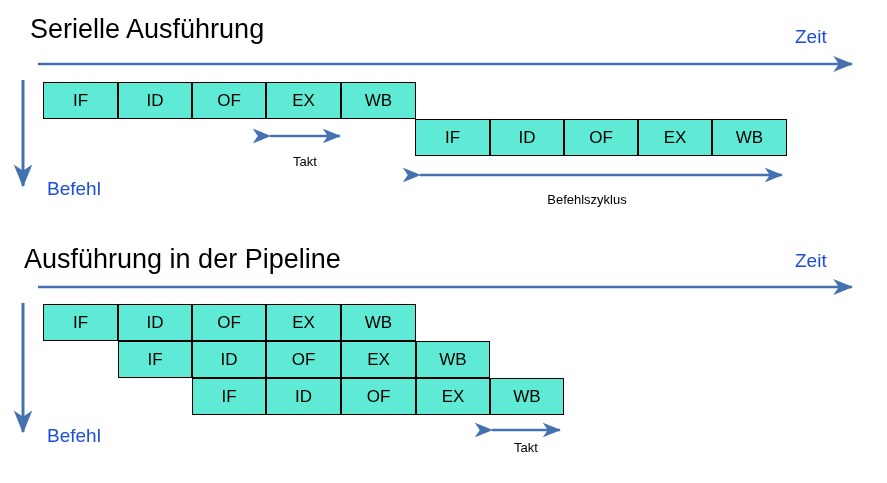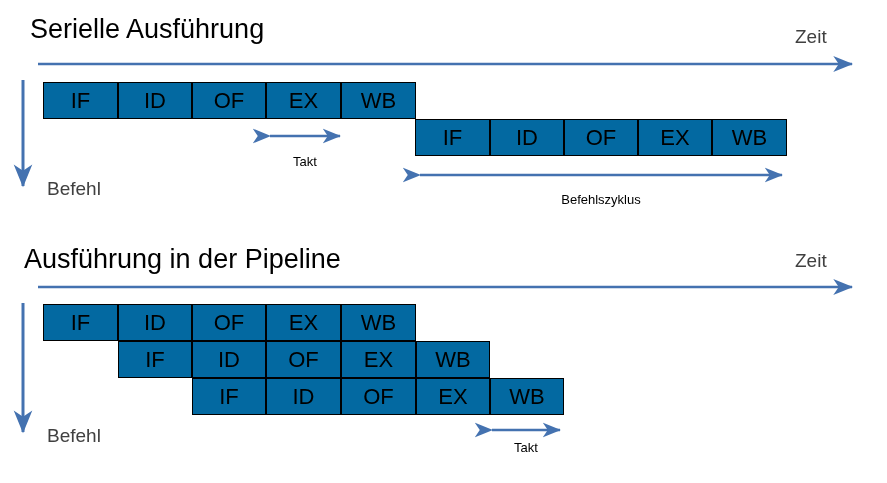--- a/index.html
+++ b/index.html
@@ -22,33 +22,33 @@
     position: absolute;
     font-size: 27px;
     font-weight: normal;
     color: #000000;
     white-space: nowrap;
     letter-spacing: 0px;
   }
   .cell {
     position: absolute;
     box-sizing: border-box;
-    background: #0369a1;
+    background: #5eead4;
     border: 1.6px solid #000000;
-    font-size: 22px;
+    font-size: 17px;
     display: flex;
     align-items: center;
     justify-content: center;
     color: #000000;
   }
   .axis-label {
     position: absolute;
     font-size: 19px;
     white-space: nowrap;
-    color: #404040;
+    color: #1d4ed8;
   }
   .measure-label {
     position: absolute;
     font-size: 13px;
     white-space: nowrap;
     color: #000000;
     text-align: center;
   }
   svg.overlay {
     position: absolute;
@@ -75,21 +75,21 @@
   <div class="cell" style="left:341px; top:82px;  width:75px; height:37px;">WB</div>
 
   <div class="cell" style="left:415px; top:119px; width:75px; height:37px;">IF</div>
   <div class="cell" style="left:490px; top:119px; width:74px; height:37px;">ID</div>
   <div class="cell" style="left:564px; top:119px; width:74px; height:37px;">OF</div>
   <div class="cell" style="left:638px; top:119px; width:74px; height:37px;">EX</div>
   <div class="cell" style="left:712px; top:119px; width:75px; height:37px;">WB</div>
 
   <div class="measure-label" style="left:264px; top:154px; width:82px;">Takt</div>
 
-  <div class="measure-label" style="left:415px; top:192px; width:372px;">Befehlszyklus</div>
+  <div class="measure-label" style="left:401px; top:192px; width:372px;">Befehlszyklus</div>
 
   <div class="axis-label" style="left:47px; top:178px;">Befehl</div>
 
   <div class="section-title" style="left:24px; top:244px;">Ausführung in der Pipeline</div>
 
   <div class="axis-label" style="left:795px; top:250px;">Zeit</div>
 
   <div class="cell" style="left:43px;  top:304px; width:75px; height:37px;">IF</div>
   <div class="cell" style="left:118px; top:304px; width:74px; height:37px;">ID</div>
   <div class="cell" style="left:192px; top:304px; width:74px; height:37px;">OF</div>

